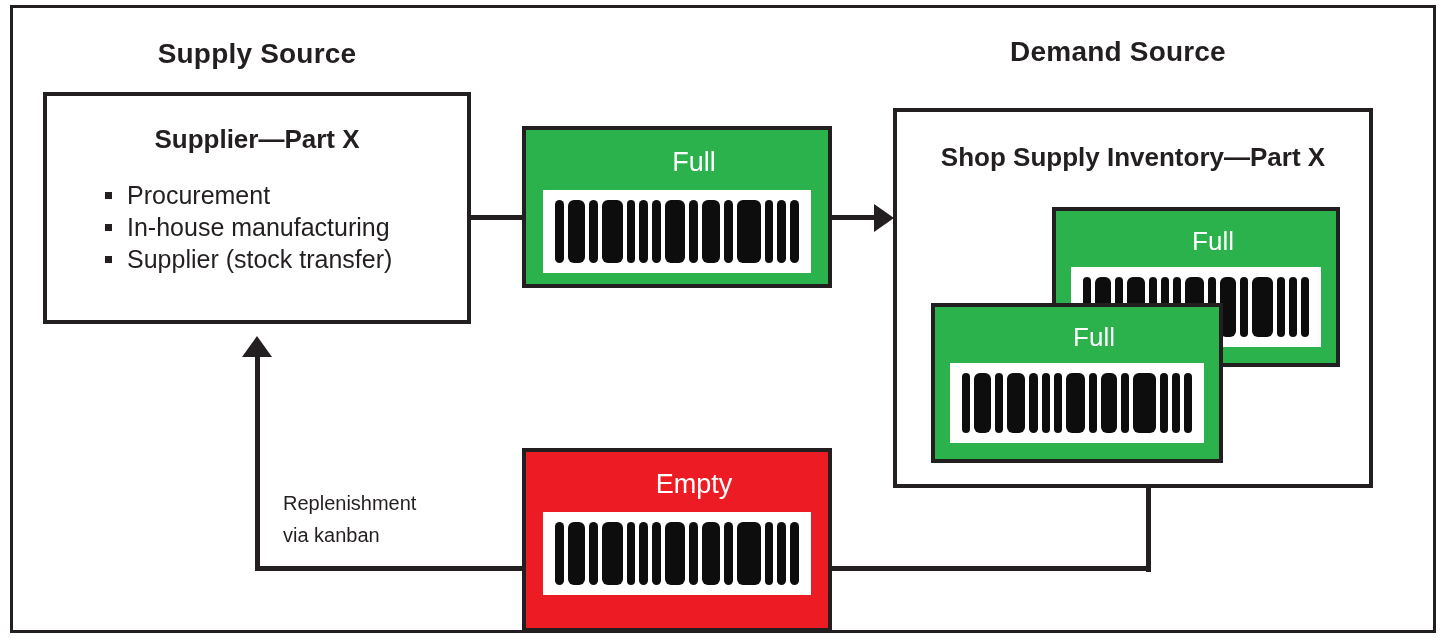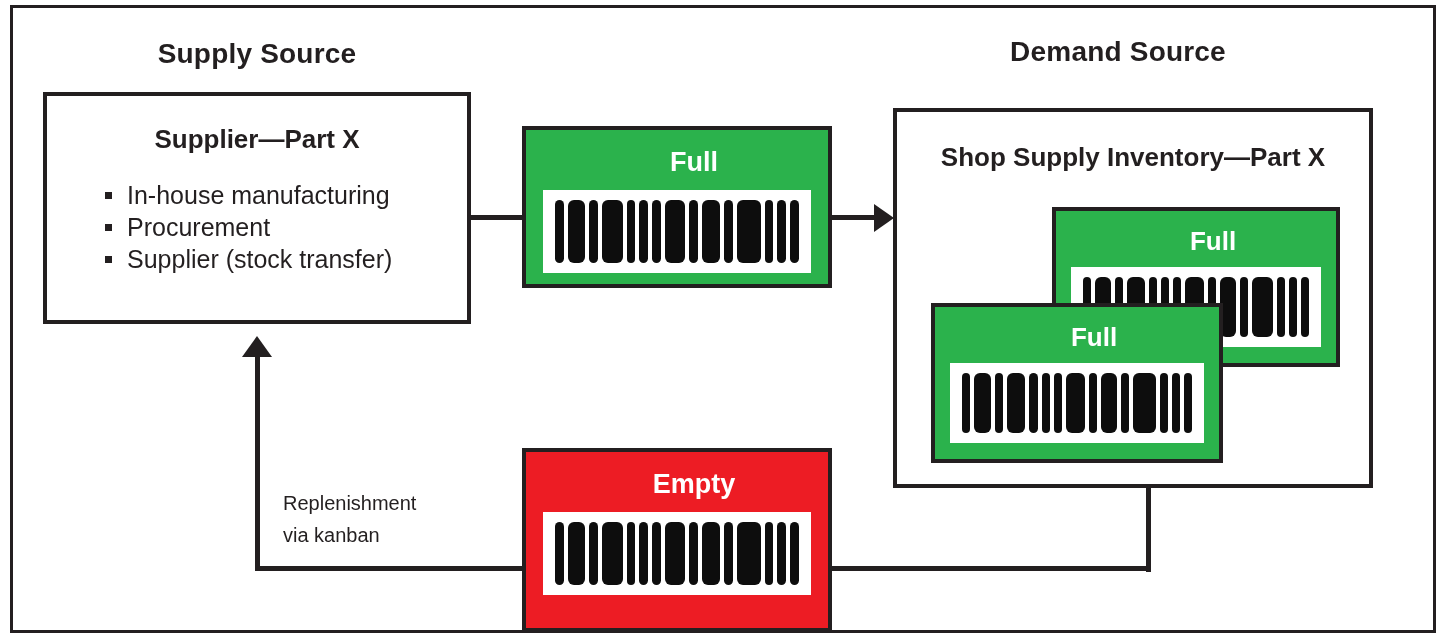--- a/index.html
+++ b/index.html
@@ -73,21 +73,21 @@
   }
   .card-green { background: var(--green); }
   .card-red { background: var(--red); }
   .card-label {
     flex: 0 0 58px;
     display: flex;
     align-items: center;
     justify-content: center;
     color: #ffffff;
     font-size: 27px;
-    font-weight: bold;
+    font-weight: normal;
     padding-top: 6px;
     box-sizing: border-box;
     padding-left: 34px;
   }
   .barcode {
     background: #ffffff;
     margin: 2px 17px 0 17px;
     height: 83px;
     display: flex;
     align-items: stretch;
@@ -146,25 +146,25 @@
   <div class="outer-frame"></div>
 
   <div id="supply-heading" class="section-heading">Supply Source</div>
   <div id="demand-heading" class="section-heading">Demand Source</div>
 
   <div id="supplier-box" class="frame-box">
     <div class="box-title">Supplier—Part X</div>
     <div class="bullet-list">
       <div class="bullet-row">
         <span class="bullet-marker"></span>
-        <span>In-house manufacturing</span>
+        <span>Procurement</span>
       </div>
       <div class="bullet-row">
         <span class="bullet-marker"></span>
-        <span>Procurement</span>
+        <span>In-house manufacturing</span>
       </div>
       <div class="bullet-row">
         <span class="bullet-marker"></span>
         <span>Supplier (stock transfer)</span>
       </div>
     </div>
   </div>
 
   <div id="shopfloor-box" class="frame-box">
     <div class="box-title">Shop Supply Inventory—Part X</div>

